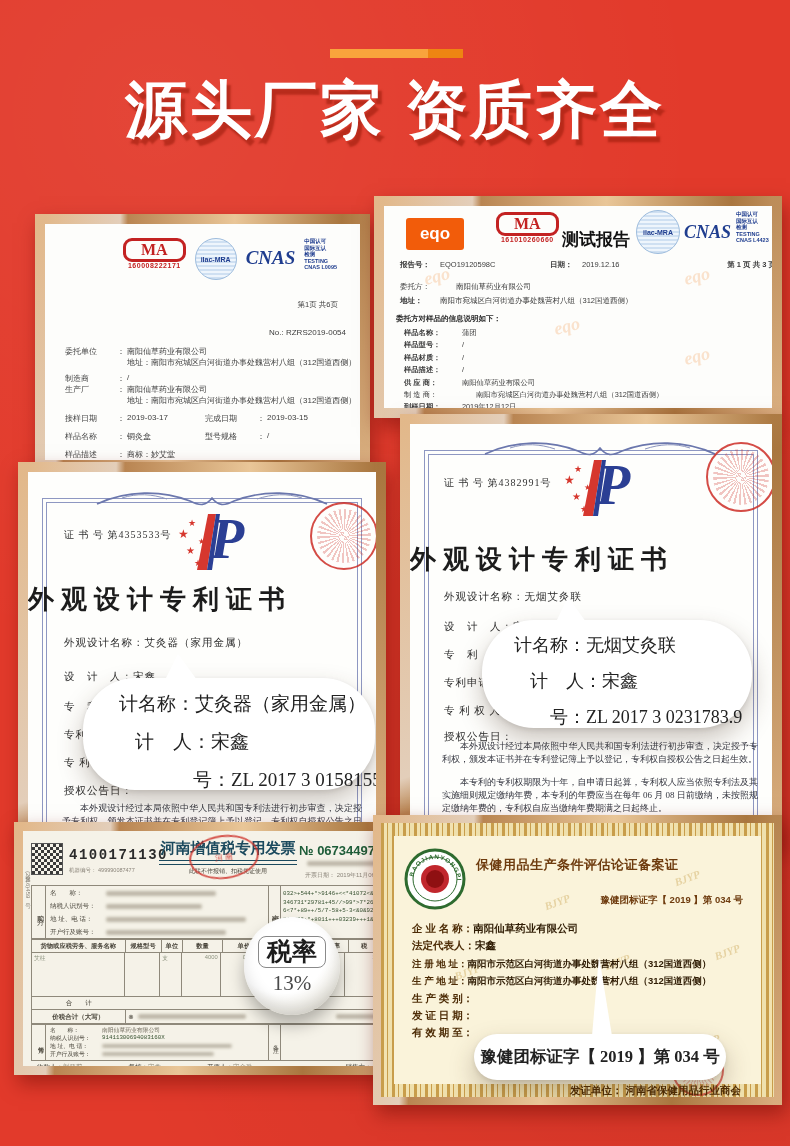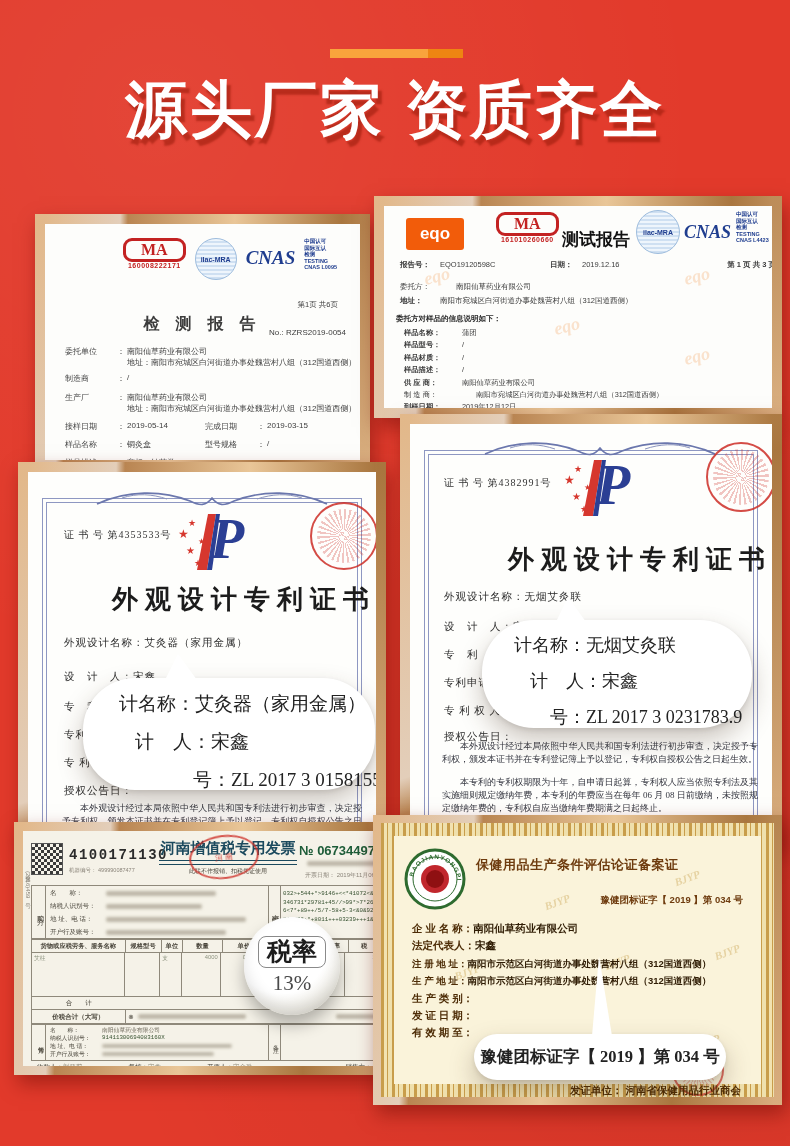--- a/index.html
+++ b/index.html
@@ -30,21 +30,21 @@
   .cma-num{color:#c32222;font-size:7px;font-weight:bold;letter-spacing:.5px;text-align:center;}
   .ilac{border-radius:50%;background:repeating-linear-gradient(0deg,#cfe0f2 0 2px,#eef5fc 2px 4px);
     border:1px solid #9dbcdd;display:flex;align-items:center;justify-content:center;
     color:#1f3d8f;font-weight:bold;}
   .cnas-word{color:#1f3d8f;font-weight:bold;font-style:italic;font-family:"Liberation Serif",serif;}
   
   .ppaper{position:absolute;background:#fefefc;}
   .pborder{position:absolute;border:1px solid #8e97c2;}
   .pborder::after{content:"";position:absolute;inset:3px;border:1px solid #8e97c2;}
   .cert-no{position:absolute;font-family:"Liberation Serif",serif;font-size:10px;color:#333;letter-spacing:1px;}
-  .patent-title{position:absolute;width:100%;text-align:right;font-family:"Liberation Serif",serif;
+  .patent-title{position:absolute;width:100%;text-align:left;font-family:"Liberation Serif",serif;
     font-weight:bold;color:#1c1c1c;letter-spacing:7px;}
   .pline{position:absolute;font-family:"Liberation Serif",serif;font-size:10.5px;color:#2a2a2a;letter-spacing:1px;}
   .ppar{position:absolute;font-family:"Liberation Serif",serif;font-size:9px;color:#33353f;
     text-align:justify;line-height:13px;text-indent:2em;}
   .seal{position:absolute;border:2.5px solid rgba(205,45,38,.85);border-radius:50%;}
   .seal::before{content:"";position:absolute;inset:5px;border-radius:50%;
     background:repeating-conic-gradient(rgba(205,45,38,.55) 0deg 5deg, transparent 5deg 12deg);
     opacity:.5;filter:blur(.7px);}
   .bubble{position:absolute;background:#fff;border-radius:52px;
     box-shadow:0 12px 26px rgba(70,45,30,.28),0 2px 5px rgba(0,0,0,.10);}
@@ -102,43 +102,42 @@
         <div class="cnas-word" style="font-size:19px;margin-top:9px">CNAS</div>
         <div class="small-blue">
           <div>中国认可</div>
           <div>国际互认</div>
           <div>检测</div>
           <div>TESTING</div>
           <div>CNAS L0095</div>
         </div>
       </div>
       <div class="report-row" style="right:22px;top:76px;font-size:7.5px">第1页 共6页</div>
-      <div class="report-row" style="left:0;top:90px;width:100%;text-align:center;font-size:16px;font-weight:bold;letter-spacing:6px;font-family:'Liberation Serif',serif">检 测 报 告</div>
       <div class="report-row" style="right:14px;top:104px;font-size:8px">No.: RZRS2019-0054</div>
 
       <div style="position:absolute;left:20px;top:122px;width:300px;font-size:8px;color:#3c3c3c">
         <div style="display:flex;margin-bottom:5px">
           <span style="width:52px" class="lab">委托单位</span>
           <span style="width:10px">：</span>
           <span><span>南阳仙草药业有限公司</span><br><span>地址：南阳市宛城区白河街道办事处魏营村八组（312国道西侧）</span></span>
         </div>
-        <div style="display:flex;margin-bottom:8px">
+        <div style="display:flex;">
           <span style="width:52px" class="lab">制造商</span>
           <span style="width:10px">：</span>
           <span>/</span>
         </div>
         <div style="display:flex;margin-bottom:7px">
           <span style="width:52px" class="lab">生产厂</span>
           <span style="width:10px">：</span>
           <span><span>南阳仙草药业有限公司</span><br><span>地址：南阳市宛城区白河街道办事处魏营村八组（312国道西侧）</span></span>
         </div>
         <div style="display:flex;margin-bottom:7px">
           <span style="width:52px" class="lab">接样日期</span>
           <span style="width:10px">：</span>
-          <span style="width:78px">2019-05-14</span>
+          <span style="width:78px">2019-03-17</span>
           <span style="width:52px" class="lab">完成日期</span>
           <span style="width:10px">：</span>
           <span>2019-03-15</span>
         </div>
         <div style="display:flex;margin-bottom:7px">
           <span style="width:52px" class="lab">样品名称</span>
           <span style="width:10px">：</span>
           <span style="width:78px">铜灸盒</span>
           <span style="width:52px" class="lab">型号规格</span>
           <span style="width:10px">：</span>

